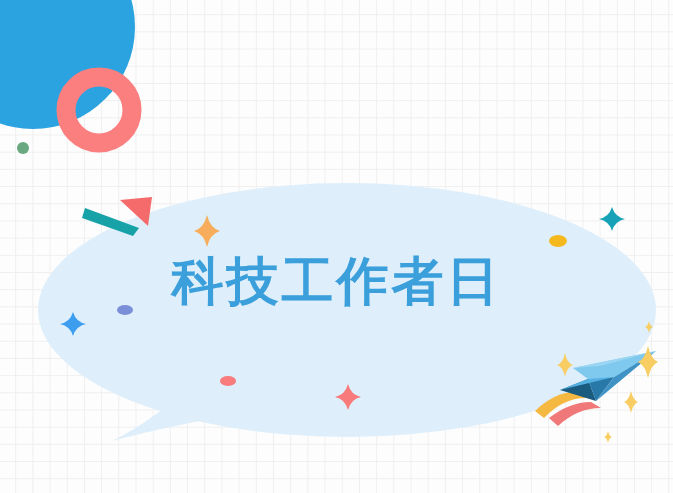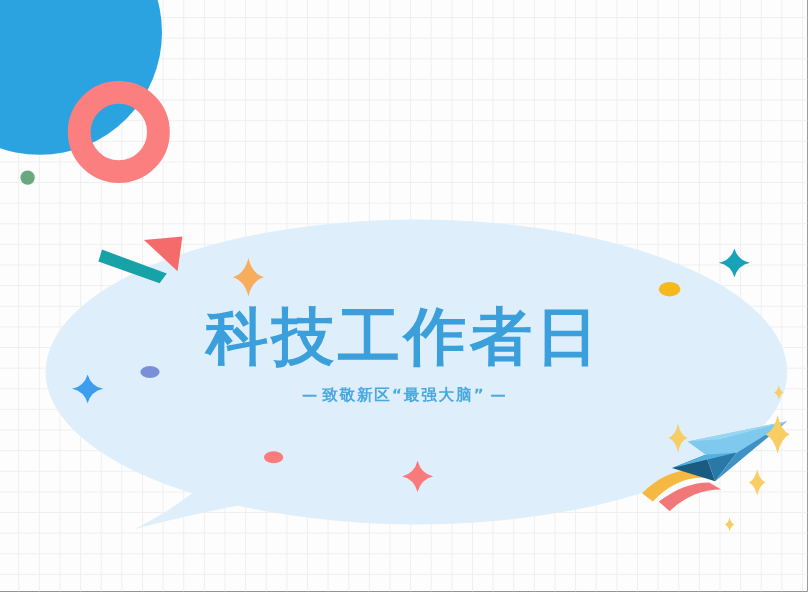--- a/index.html
+++ b/index.html
@@ -6,21 +6,21 @@
   body{
     width:673px;height:493px;
     font-family:"Liberation Sans","DejaVu Sans",sans-serif;
     background:#fcfcfc;
     overflow:hidden;
   }
   #poster{
     position:relative;
     width:673px;height:493px;
     overflow:hidden;
-    background:#000000;
+    background:#0c4a6e;
   }
   
   #grid{
     position:absolute;inset:0;
     background-color:#fdfdfd;
     background-image:
       linear-gradient(to right, #efefef 1px, transparent 1px),
       linear-gradient(to bottom, #efefef 1px, transparent 1px);
     background-size:17.2px 17.2px;
     background-position:-2px -3px;
@@ -107,16 +107,15 @@
 
     <path d="M565,353 Q567,363 573,365 Q567,367 565,377 Q563,367 557,365 Q563,363 565,353 Z" fill="#f8cd63"></path>
     <path d="M648,346 Q651,359 658,362 Q651,365 648,378 Q645,365 638,362 Q645,359 648,346 Z" fill="#f8cd63"></path>
     <path d="M631,391 Q633,400 638,402 Q633,404 631,413 Q629,404 624,402 Q629,400 631,391 Z" fill="#f8cd63"></path>
     <path d="M649,321 Q650,326 653,327 Q650,328 649,333 Q648,328 645,327 Q648,326 649,321 Z" fill="#f8cd63"></path>
     <path d="M608,431 Q609,436 612,437 Q609,438 608,443 Q607,438 604,437 Q607,436 608,431 Z" fill="#f8cd63"></path>
   </svg>
 
   <div id="textblock">
     <h1 id="main-title">科技工作者日</h1>
-    <p id="subtitle"><span class="dash">—</span><span>致敬新区“最强大脑”</span><span class="dash">—</span></p>
   </div>
 
 </div>
 
 </body></html>

